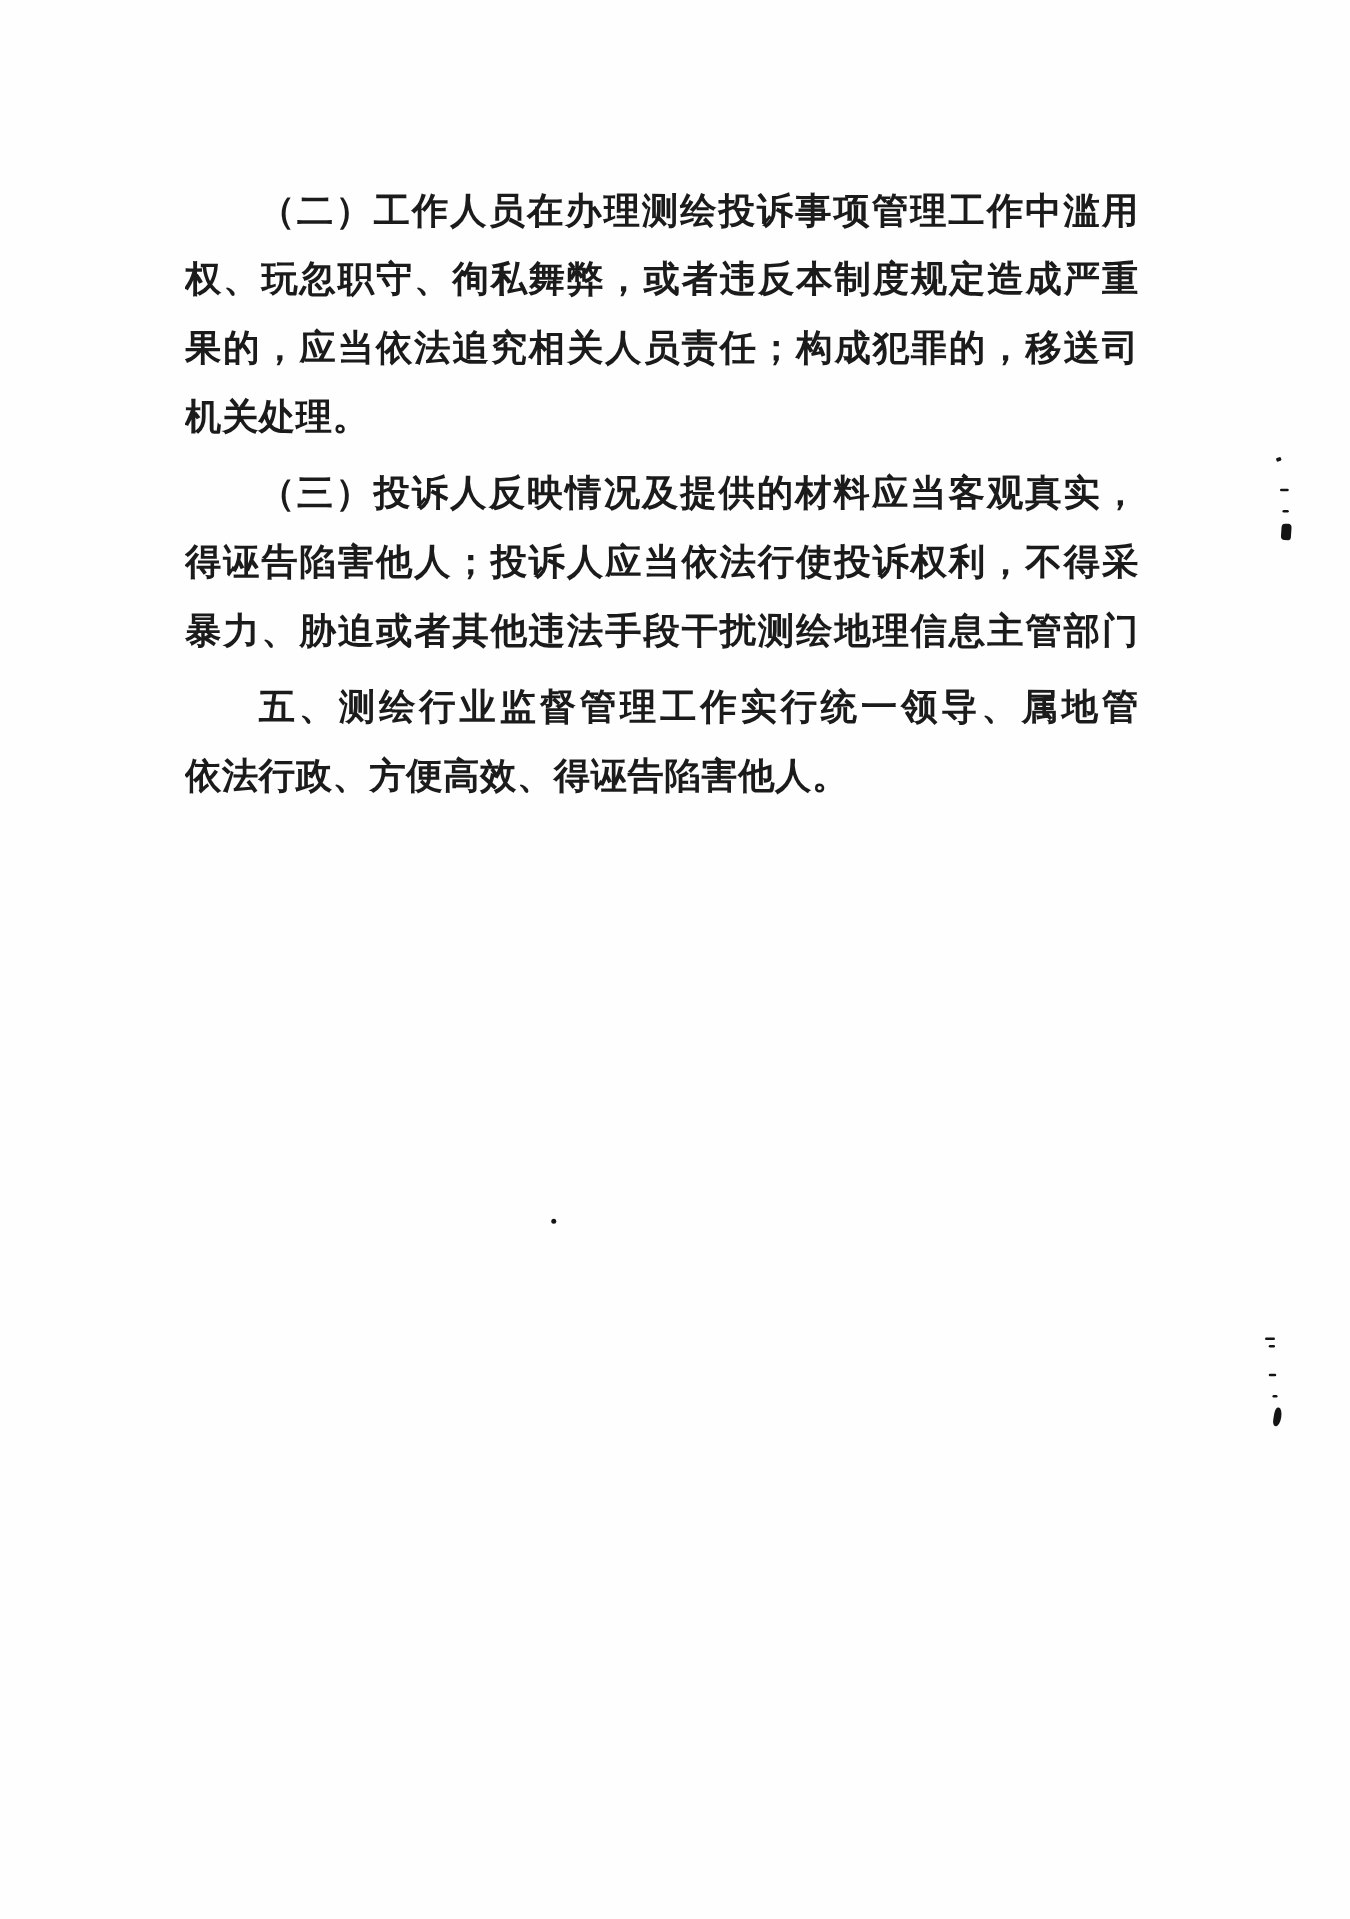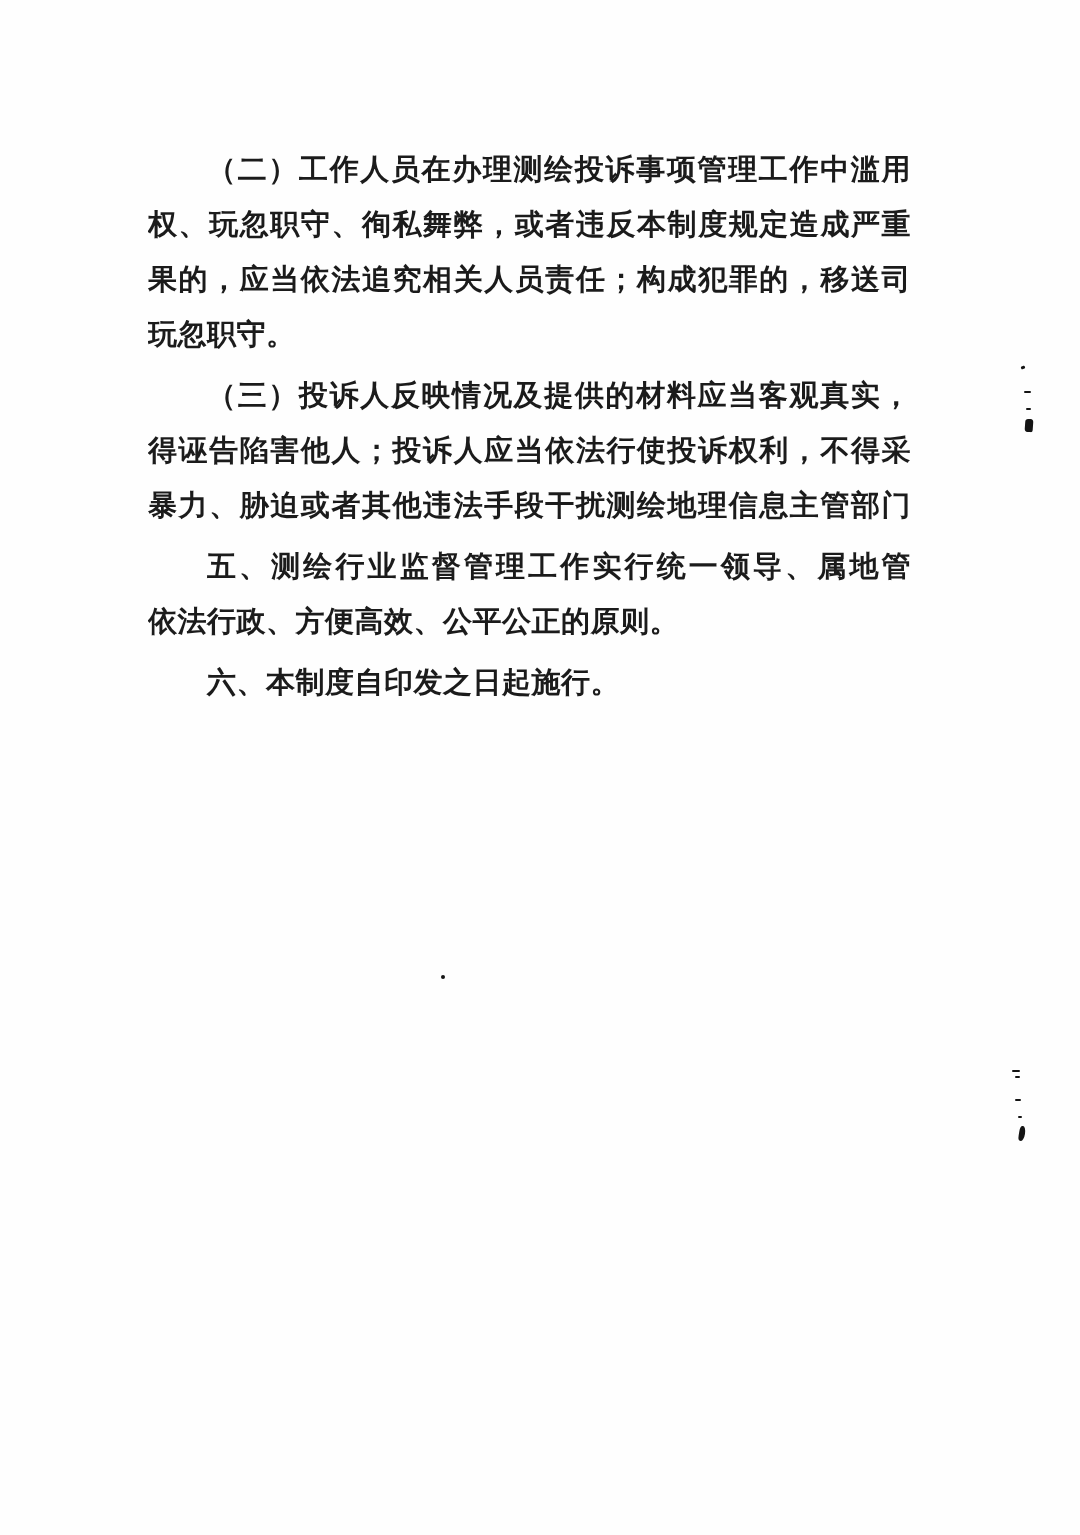--- a/index.html
+++ b/index.html
@@ -52,37 +52,34 @@
 <body>
 
 <div class="page">
 
   <div class="textblock">
 
     <div class="para">
       <div class="line indent">（二）工作人员在办理测绘投诉事项管理工作中滥用职</div>
       <div class="line">权、玩忽职守、徇私舞弊，或者违反本制度规定造成严重后</div>
       <div class="line">果的，应当依法追究相关人员责任；构成犯罪的，移送司法</div>
-      <div class="line short">玩忽职守。</div>
+      <div class="line short">机关处理。</div>
     </div>
 
     <div class="para">
       <div class="line indent">（三）投诉人反映情况及提供的材料应当客观真实，不</div>
       <div class="line">得诬告陷害他人；投诉人应当依法行使投诉权利，不得采取</div>
       <div class="line">暴力、胁迫或者其他违法手段干扰测绘地理信息主管部门正</div>
     </div>
 
     <div class="para">
       <div class="line indent">五、测绘行业监督管理工作实行统一领导、属地管理、</div>
-      <div class="line short">依法行政、方便高效、公平公正的原则。</div>
+      <div class="line short">依法行政、方便高效、得诬告陷害他人。</div>
     </div>
 
-    <div class="para">
-      <div class="line indent short">六、本制度自印发之日起施行。</div>
-    </div>
 
   </div>
 
   <div class="mark speck" style="left:1021px; top:366px; width:4px; height:3px; transform:rotate(-20deg);"></div>
   <div class="mark dash" style="left:1024px; top:391px; width:7px;"></div>
   <div class="mark dash" style="left:1026px; top:408px; width:5px;"></div>
   <div class="mark blob-a" style="left:1025px; top:419px; width:8px; height:13px;"></div>
 
   <div class="mark dash" style="left:1012px; top:1070px; width:8px;"></div>
   <div class="mark dash" style="left:1015px; top:1076px; width:5px;"></div>

